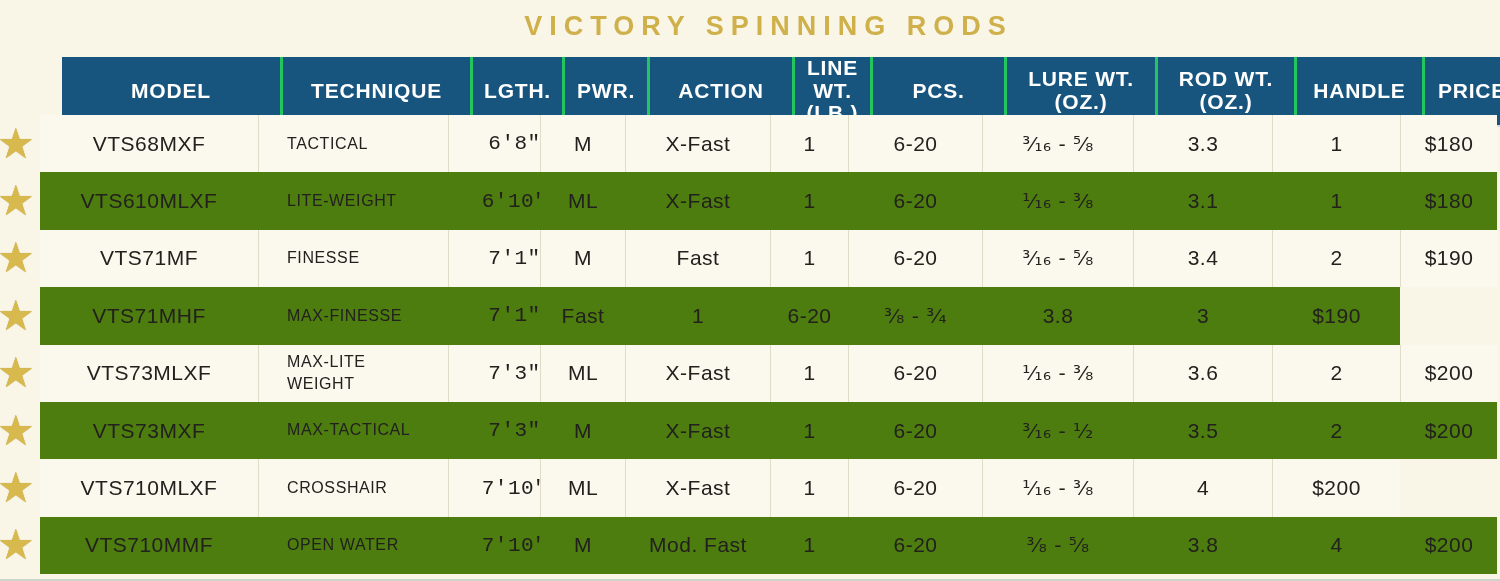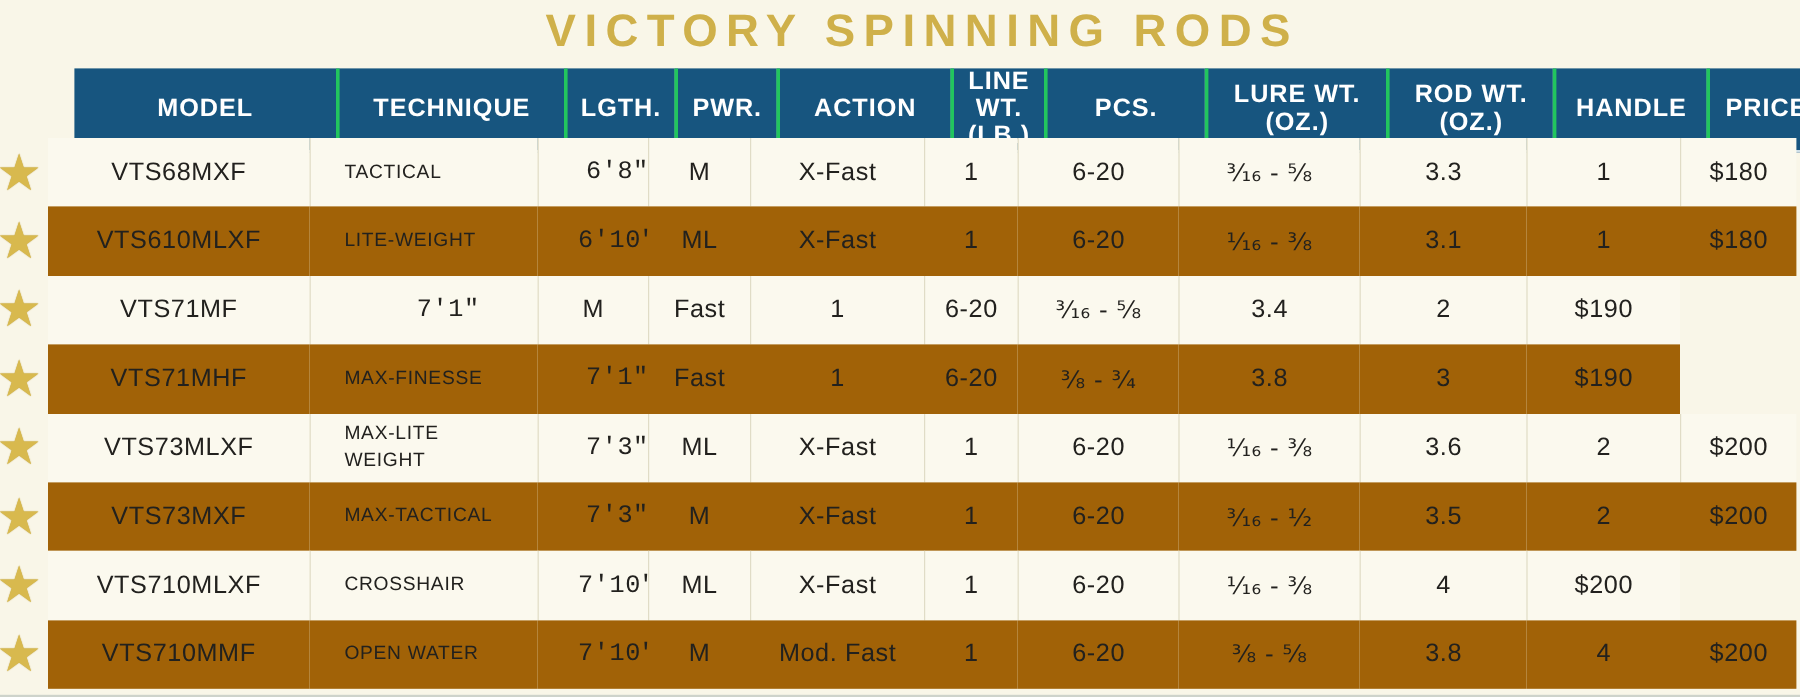--- a/index.html
+++ b/index.html
@@ -9,21 +9,21 @@
     font-family: "Liberation Sans", "DejaVu Sans", sans-serif;
     color: #22211e;
     overflow: hidden;
   }
   .page { position: relative; width: 1500px; height: 581px; }
 
   .title {
     margin: 0; height: 57px; line-height: 52px;
     width: 1457px; margin-left: 40px;
     text-align: center;
-    font-size: 38px; font-weight: bold;
+    font-size: 27px; font-weight: bold;
     letter-spacing: 7px;
     color: #cfb04a;
   }
 
   .grid-row {
     display: grid;
     grid-template-columns: 40px 218px 190px 92px 85px 145px 78px 134px 151px 139px 128px 97px;
     align-items: stretch;
   }
 
@@ -57,21 +57,21 @@
   }
   .cell {
     display: flex; align-items: center; justify-content: center;
     font-size: 21px; letter-spacing: 0.5px;
     box-sizing: border-box;
     text-align: center;
   }
   .cell span { display: inline-block; }
   .row.cream .cell { background: #fbf9ee; border-left: 1px solid #e0dcc6; }
   .row.cream .cell.c0 { border-left: none; }
-  .row.tan .cell { background: #a16207; border-left: 1px solid transparent; }
+  .row.tan .cell { background: #4d7c0f; border-left: 1px solid transparent; }
   .row.tan .cell.c0 { border-left: none; }
 
   
   .cell.c1 {
     justify-content: flex-start;
     padding-left: 28px;
     font-size: 16px; letter-spacing: 0.6px;
     line-height: 1.4;
     text-align: left;
   }
@@ -211,20 +211,23 @@
             <span>$180</span>
           </div>
         </div>
         <div class="grid-row row cream">
           <div class="star-cell">
             <span class="star">★</span>
           </div>
           <div class="cell c0">
             <span>VTS71MF</span>
           </div>
+          <div class="cell c1">
+            <span>FINESSE</span>
+          </div>
           <div class="cell c2">
             <span>7′1″</span>
           </div>
           <div class="cell c3">
             <span>M</span>
           </div>
           <div class="cell c4">
             <span>Fast</span>
           </div>
           <div class="cell c5">

